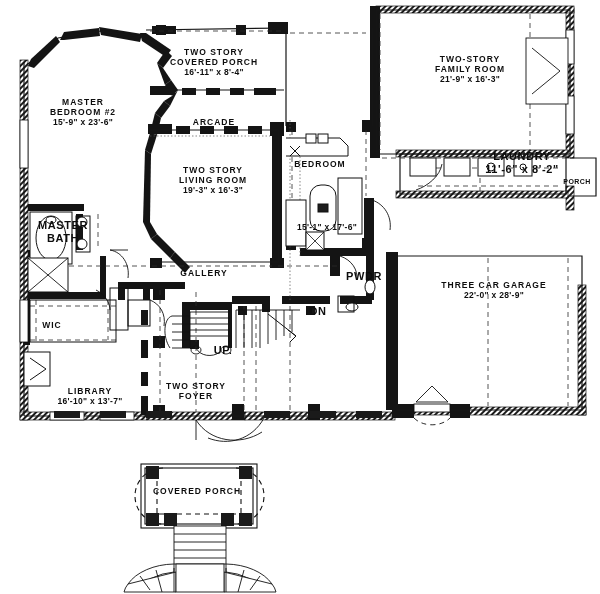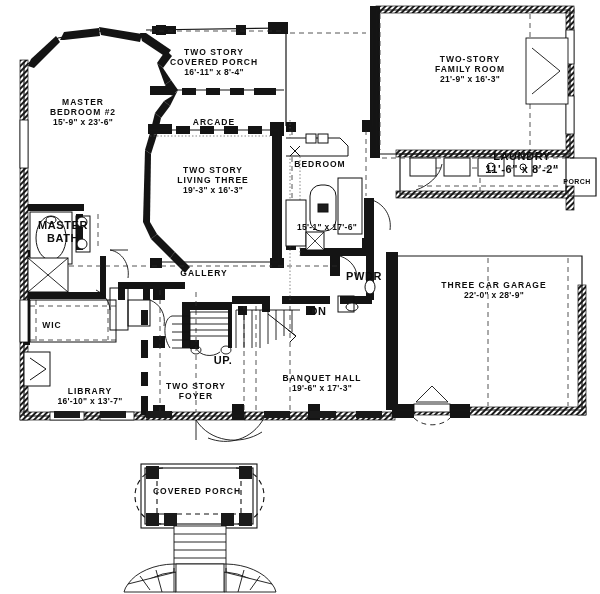--- a/index.html
+++ b/index.html
@@ -377,21 +377,21 @@
 
 
 <div class="lbl ctr" style="left:470px;top:69px">
   <span class="nm">TWO-STORY</span>
   <span class="nm2">FAMILY ROOM</span>
   <span class="dim">21'-9" x 16'-3"</span>
 </div>
 
 <div class="lbl ctr" style="left:213px;top:180px">
   <span class="nm">TWO STORY</span>
-  <span class="nm2">LIVING THREE</span>
+  <span class="nm2">LIVING ROOM</span>
   <span class="dim">19'-3" x 16'-3"</span>
 </div>
 
 <div class="lbl ctr" style="left:320px;top:164px">
   <span class="nm">BEDROOM</span>
 </div>
 
 <div class="lbl ctr" style="left:327px;top:227px">
   <span class="dim">15'-1" x 17'-6"</span>
 </div>
@@ -420,40 +420,36 @@
 
 <div class="lbl ctr" style="left:494px;top:290px">
   <span class="nm">THREE CAR GARAGE</span>
   <span class="dim">22'-0" x 28'-9"</span>
 </div>
 
 <div class="lbl ctr" style="left:52px;top:325px">
   <span class="nm">WIC</span>
 </div>
 
-<div class="lbl ctr sm" style="left:223px;top:360px">
+<div class="lbl ctr sm" style="left:223px;top:350px">
   <span class="nm">UP.</span>
 </div>
 
 <div class="lbl ctr sm" style="left:318px;top:311px">
   <span class="nm">DN</span>
 </div>
 
 <div class="lbl ctr" style="left:90px;top:396px">
   <span class="nm">LIBRARY</span>
   <span class="dim">16'-10" x 13'-7"</span>
 </div>
 
 <div class="lbl ctr" style="left:196px;top:391px">
   <span class="nm">TWO STORY</span>
   <span class="nm2">FOYER</span>
 </div>
 
-<div class="lbl ctr" style="left:322px;top:383px">
-  <span class="nm">BANQUET HALL</span>
-  <span class="dim">19'-6" x 17'-3"</span>
-</div>
 
 <div class="lbl ctr" style="left:197px;top:491px">
   <span class="nm">COVERED PORCH</span>
 </div>
 
 </div>
 
 </body></html>

